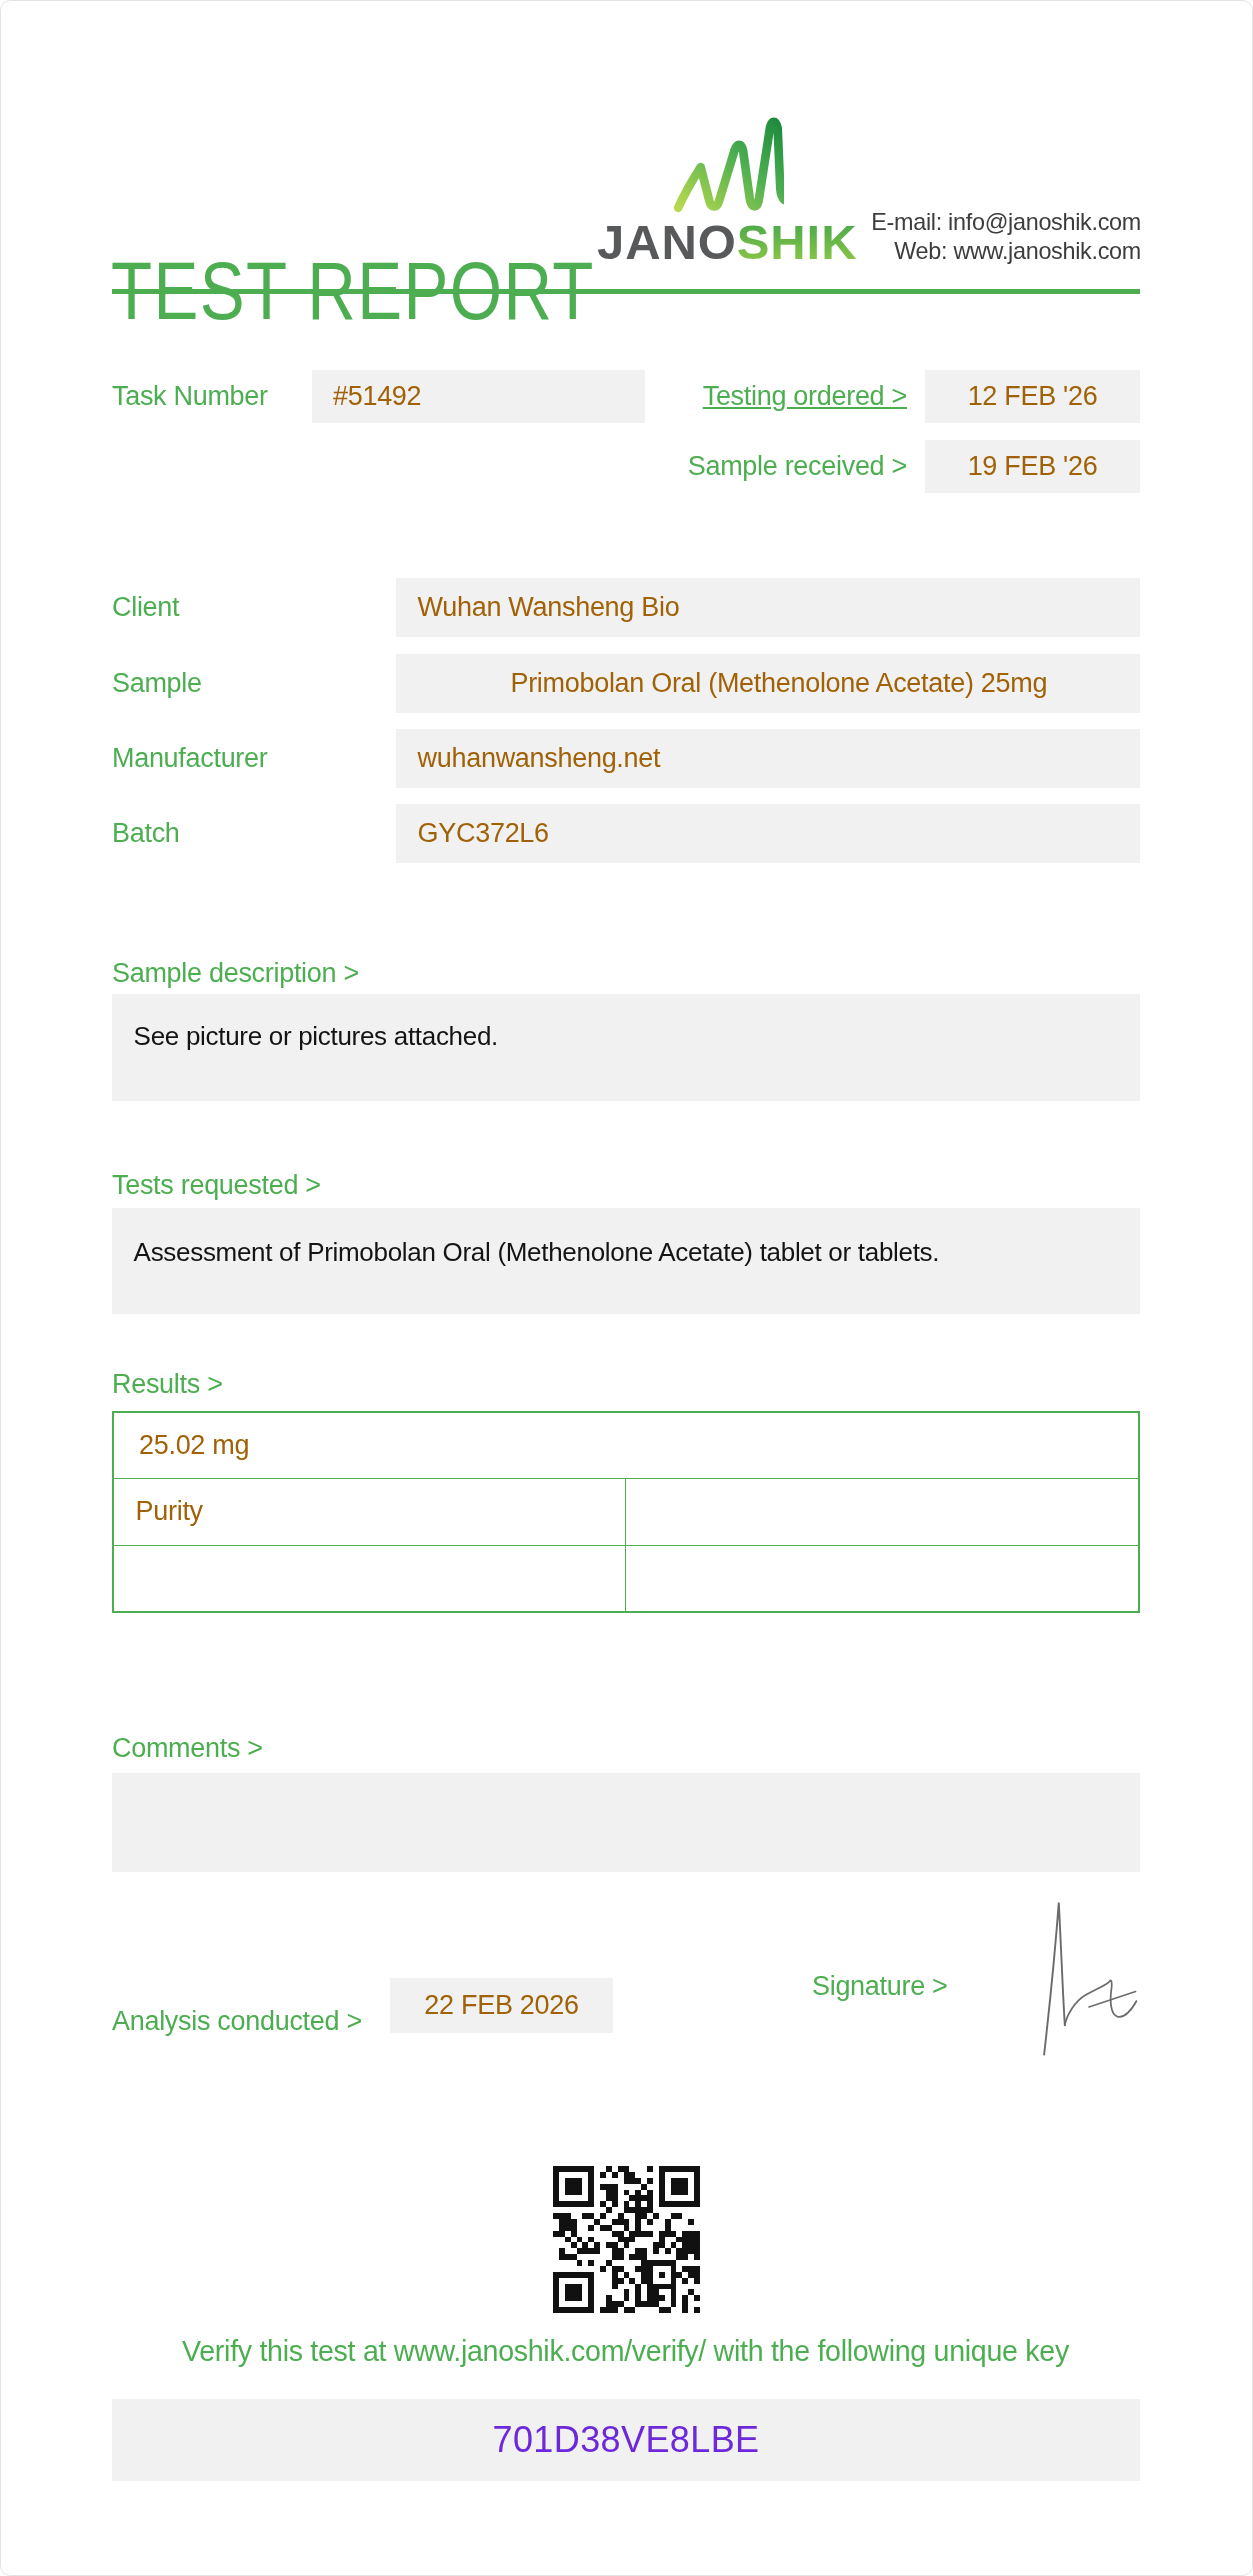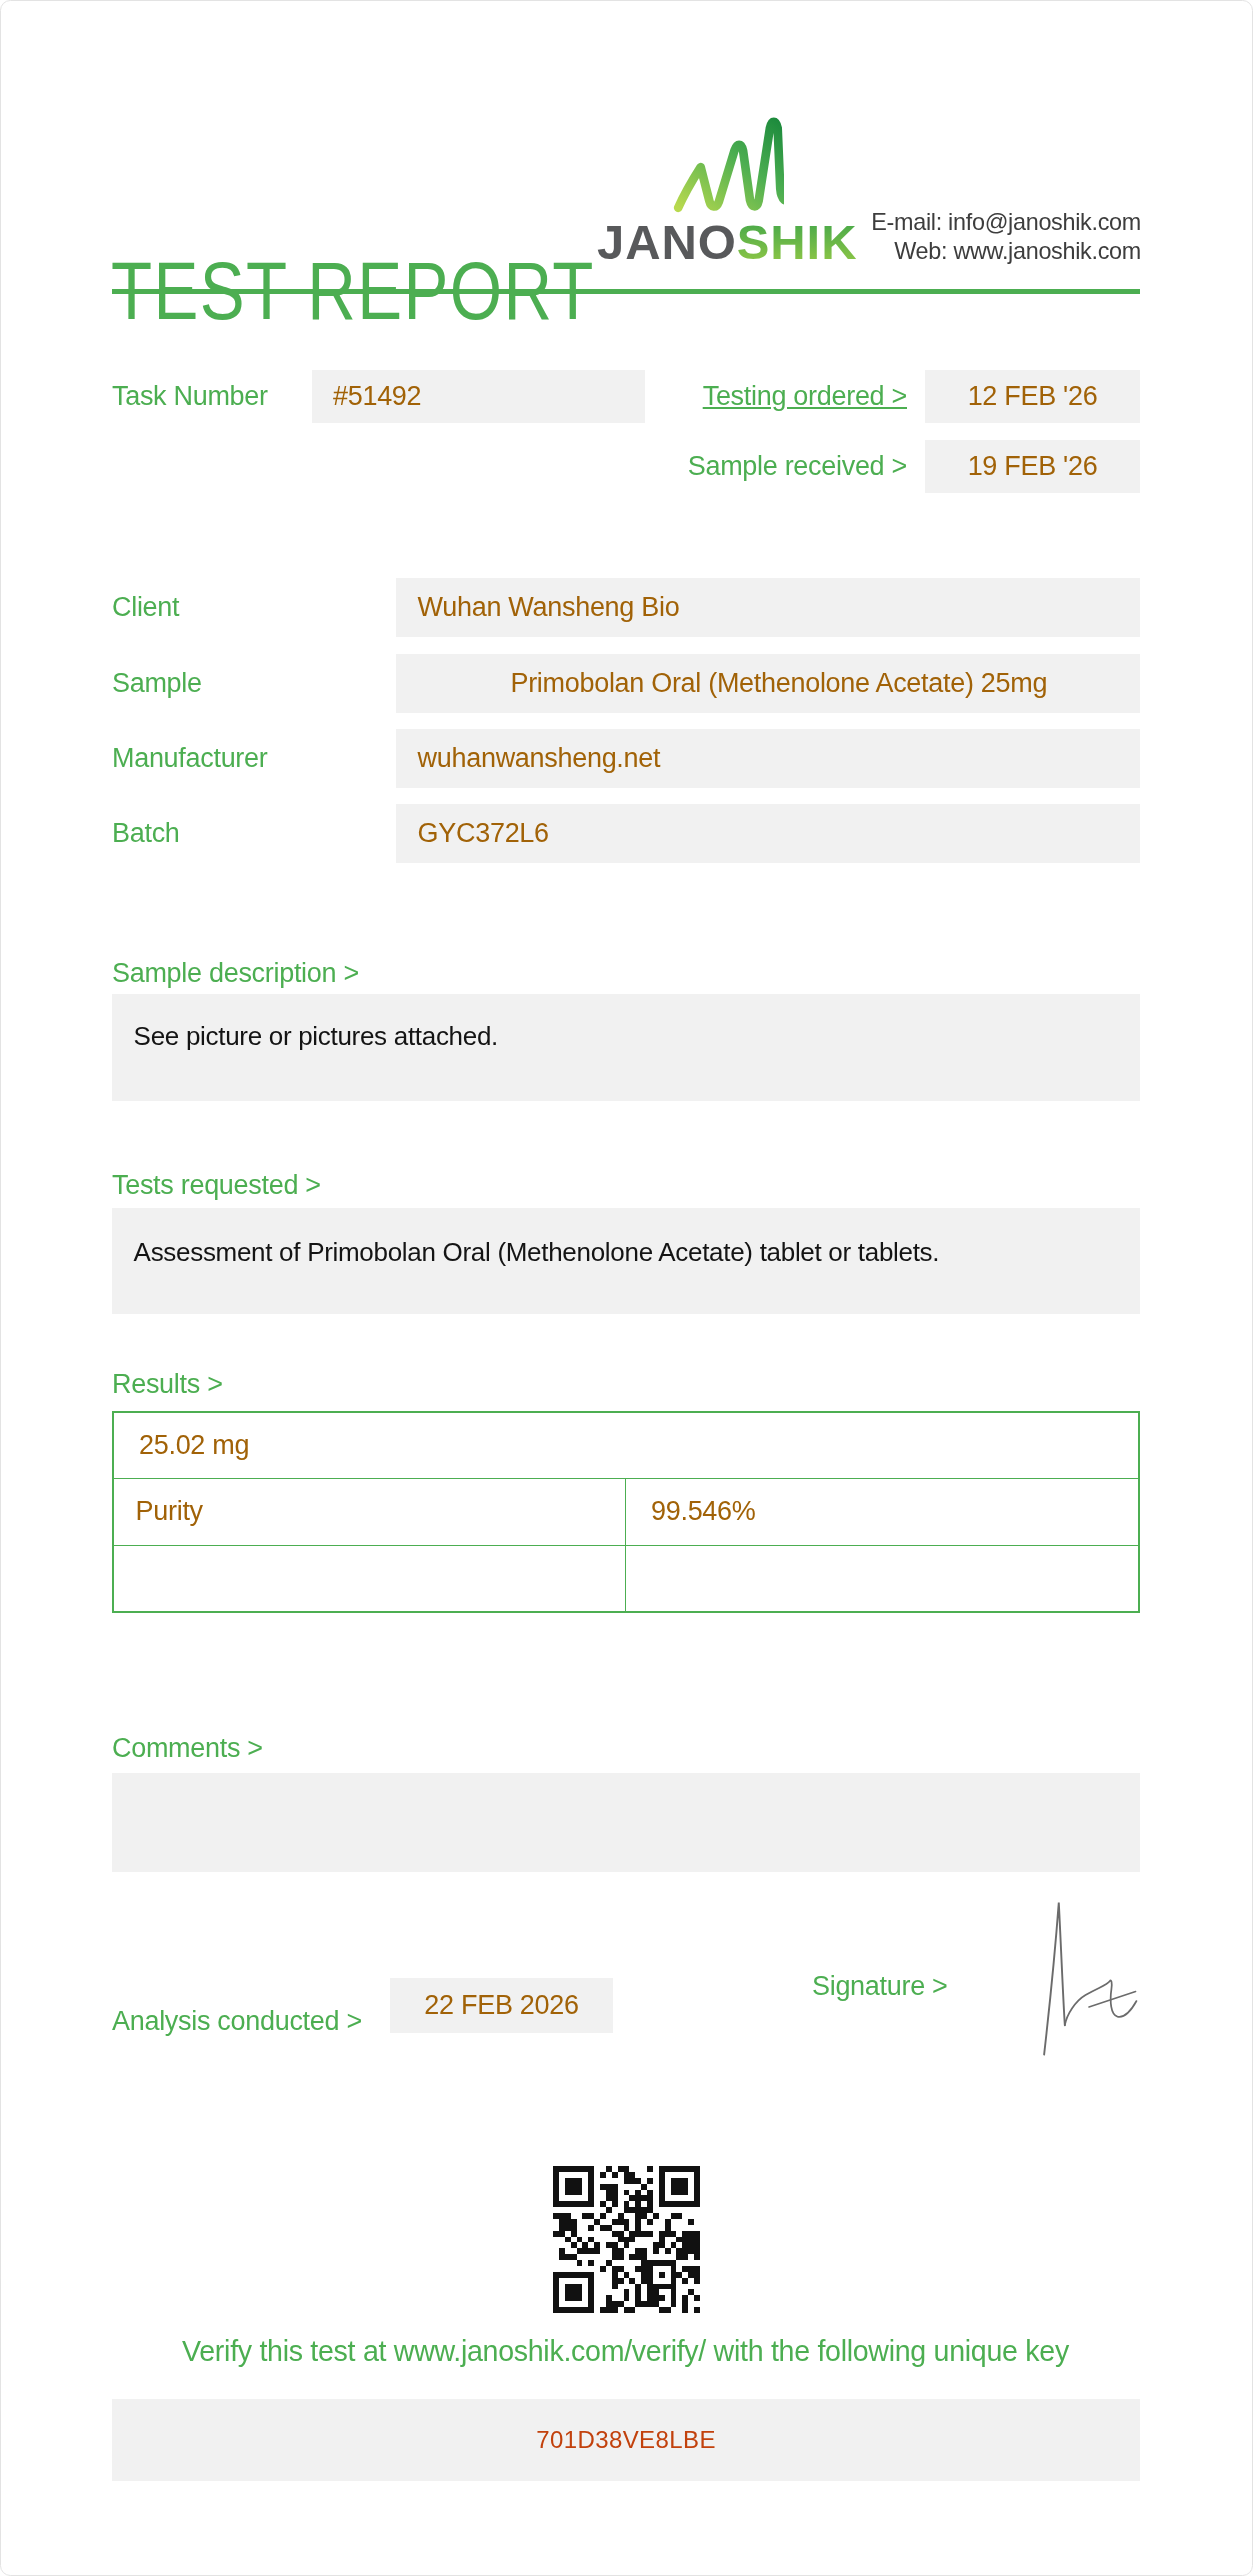--- a/index.html
+++ b/index.html
@@ -37,21 +37,21 @@
   
   .rtable{left:112px;top:1411px;width:1028px;height:202px;border:2.6px solid #4cae51;box-sizing:border-box;display:flex;flex-direction:column;}
   .rrow{flex:1;display:flex;border-top:1.7px solid #4cae51;}
   .rrow:first-child{border-top:none;}
   .rcell{width:50%;display:flex;align-items:center;box-sizing:border-box;}
   .rcell.c1{padding-left:21.6px;border-right:1.7px solid #4cae51;}
   .rcell.c2{padding-left:25px;}
 
   .section-text{font-size:26px;color:#141414;letter-spacing:-0.3px;}
   .verify{left:0;top:2335px;width:1251px;text-align:center;font-size:28.6px;color:#4cae51;letter-spacing:-0.3px;}
-  .keybox{left:112px;top:2399px;width:1028px;height:82px;line-height:82px;text-align:center;font-size:24px;color:#c2410c;letter-spacing:0.4px;}
+  .keybox{left:112px;top:2399px;width:1028px;height:82px;line-height:82px;text-align:center;font-size:36px;color:#6d28d9;letter-spacing:0.4px;}
   svg{display:block;}
 </style>
 </head>
 <body>
 
 <div class="sheet-border"></div>
 
 <h1 class="abs title">TEST REPORT</h1>
 
 <svg class="abs" style="left:671px;top:104px;" width="113" height="109" viewBox="0 0 130 126">
@@ -121,21 +121,20 @@
   <div class="section-text" style="padding:28.6px 21.6px 0;">Assessment of Primobolan Oral (Methenolone Acetate) tablet or tablets.</div>
 </div>
 
 <div class="abs label" style="left:112px;top:1369px;">Results &gt;</div>
 <div class="abs rtable">
   <div class="rrow">
     <div class="rcell c2 value">25.02 mg</div>
   </div>
   <div class="rrow">
     <div class="rcell c1 value">Purity</div>
-    <div class="rcell c2 value">99.546%</div>
   </div>
   <div class="rrow">
     <div class="rcell c1 value"></div>
     <div class="rcell c2 value"></div>
   </div>
 </div>
 
 <div class="abs label" style="left:112px;top:1733px;">Comments &gt;</div>
 <div class="box" style="left:112px;top:1773px;width:1028px;height:99px;">
   <div class="section-text" style="padding:26px 21.6px 0;"></div>

